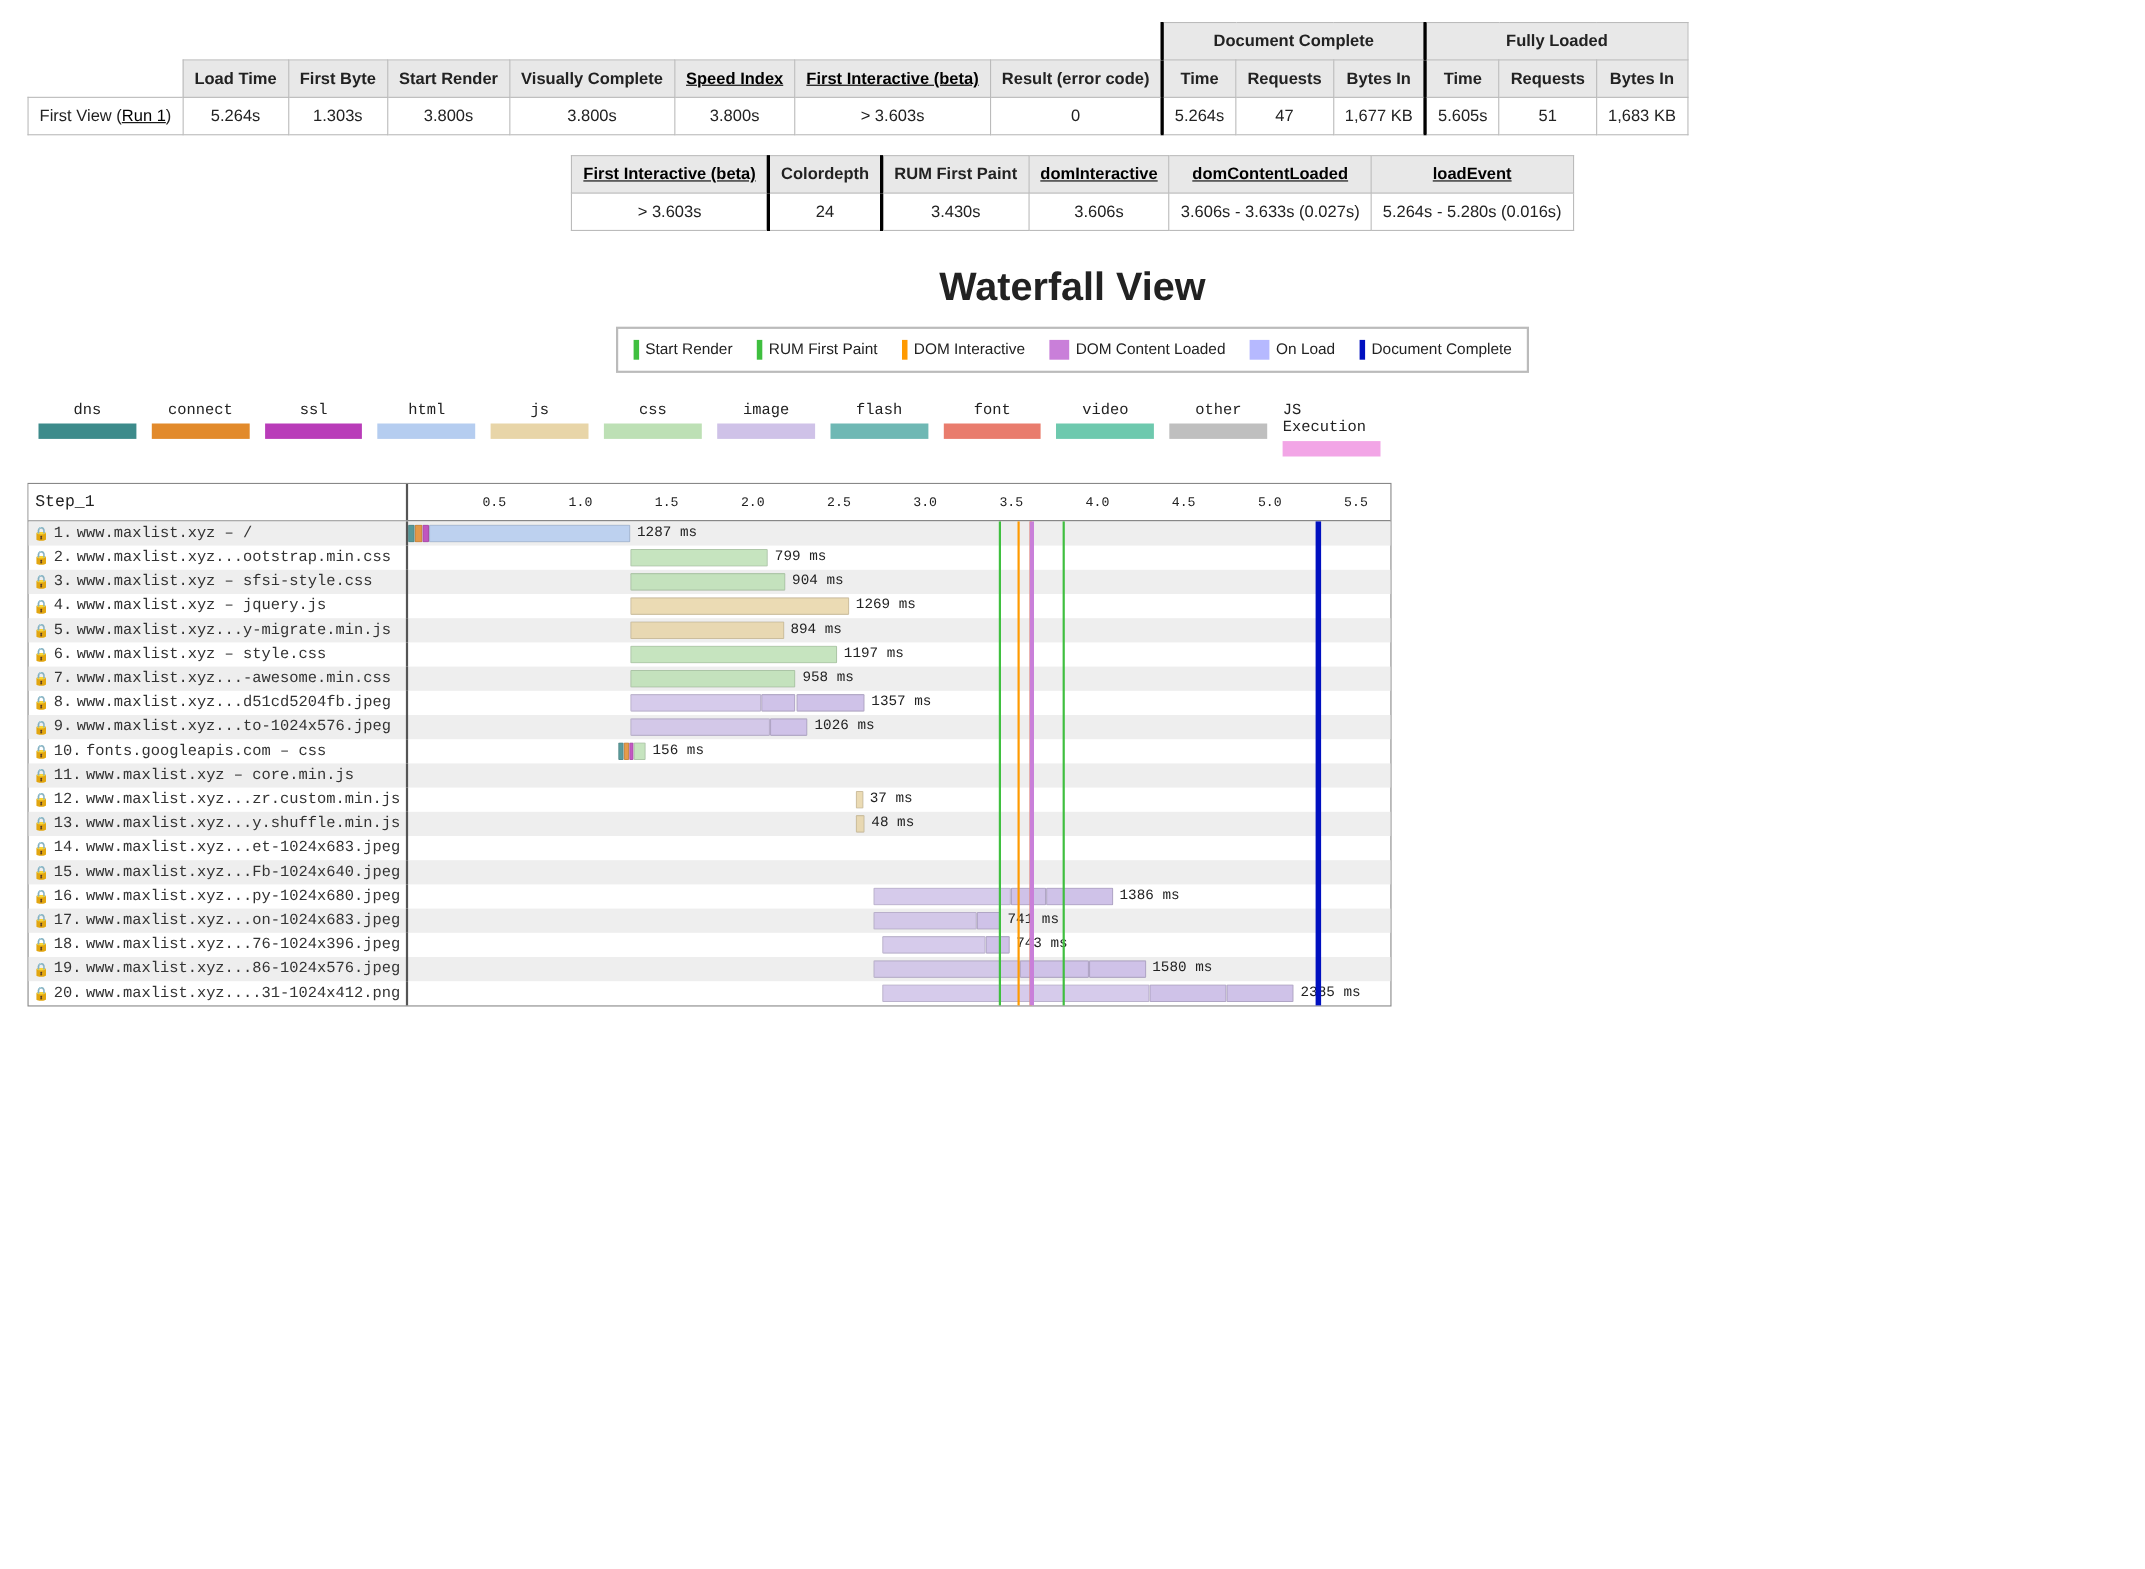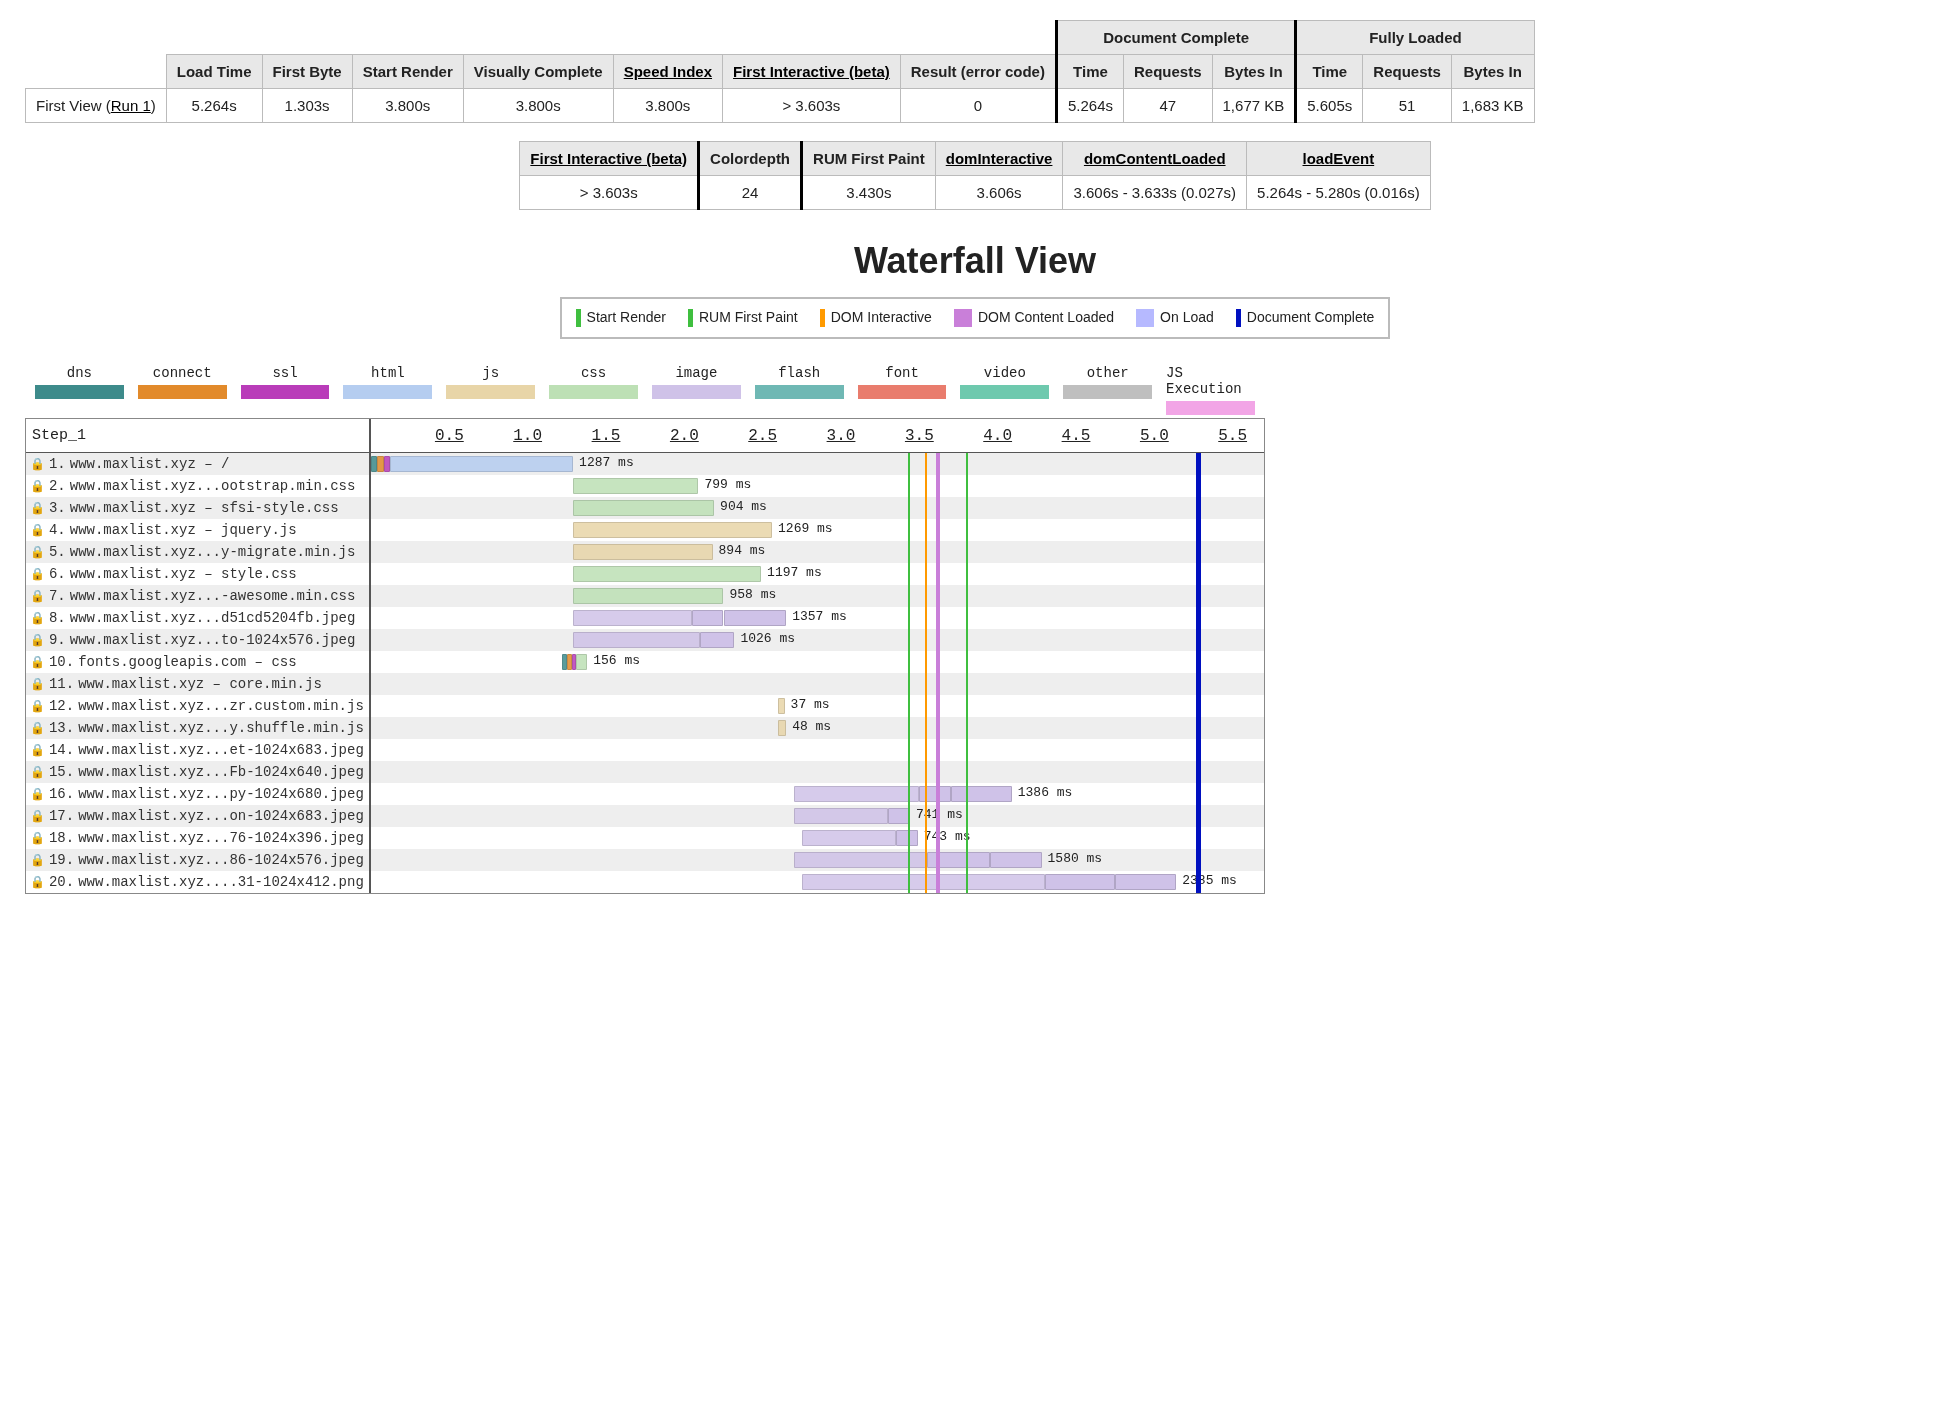--- a/index.html
+++ b/index.html
@@ -40,26 +40,26 @@
   .swatch { display: inline-block; width: 5px; height: 18px; margin-right: 6px; vertical-align: middle; }
   .swatch-box { display: inline-block; width: 18px; height: 18px; margin-right: 6px; vertical-align: middle; }
 
   
   .type-row { display: flex; gap: 14px; margin-top: 8px; padding: 0 10px; width: 1240px; }
   .type-item { display: flex; flex-direction: column; align-items: center; flex: 1; }
   .type-bar { height: 14px; width: 100%; }
   .type-label { font-size: 14px; font-family: "Courier New", monospace; margin-bottom: 4px; }
 
   
-  .waterfall-wrap { border: 1px solid #888; width: 1240px; margin-top: 3px; font-family: "Courier New", monospace; font-size: 14px; }
+  .waterfall-wrap { border: 1px solid #888; width: 1240px; margin-top: 24px; font-family: "Courier New", monospace; font-size: 14px; }
   .wf-header { display: flex; height: 34px; border-bottom: 1px solid #555; }
   .wf-left-col { width: 345px; flex: none; border-right: 2px solid #555; display: flex; align-items: center; padding-left: 6px; font-family: "Courier New", monospace; font-size: 15px; background: #fff; }
   .wf-chart-area { flex: 1; position: relative; }
   .wf-ticks { position: relative; height: 34px; }
-  .wf-tick { position: absolute; top: 0; font-size: 16px; transform: translateX(-50%); line-height: 34px; text-decoration: underline; }
+  .wf-tick { position: absolute; top: 0; font-size: 12px; transform: translateX(-50%); line-height: 34px; }
 
   .wf-body { position: relative; }
   .wf-row { display: flex; height: 22px; align-items: stretch; }
   .wf-row.odd { background: #eee; }
   .wf-row-label {
     width: 345px; flex: none; border-right: 2px solid #555;
     display: flex; align-items: center; gap: 4px; padding-left: 4px;
     font-family: "Courier New", monospace; font-size: 14px; color: #333;
     white-space: nowrap; overflow: hidden;
   }

